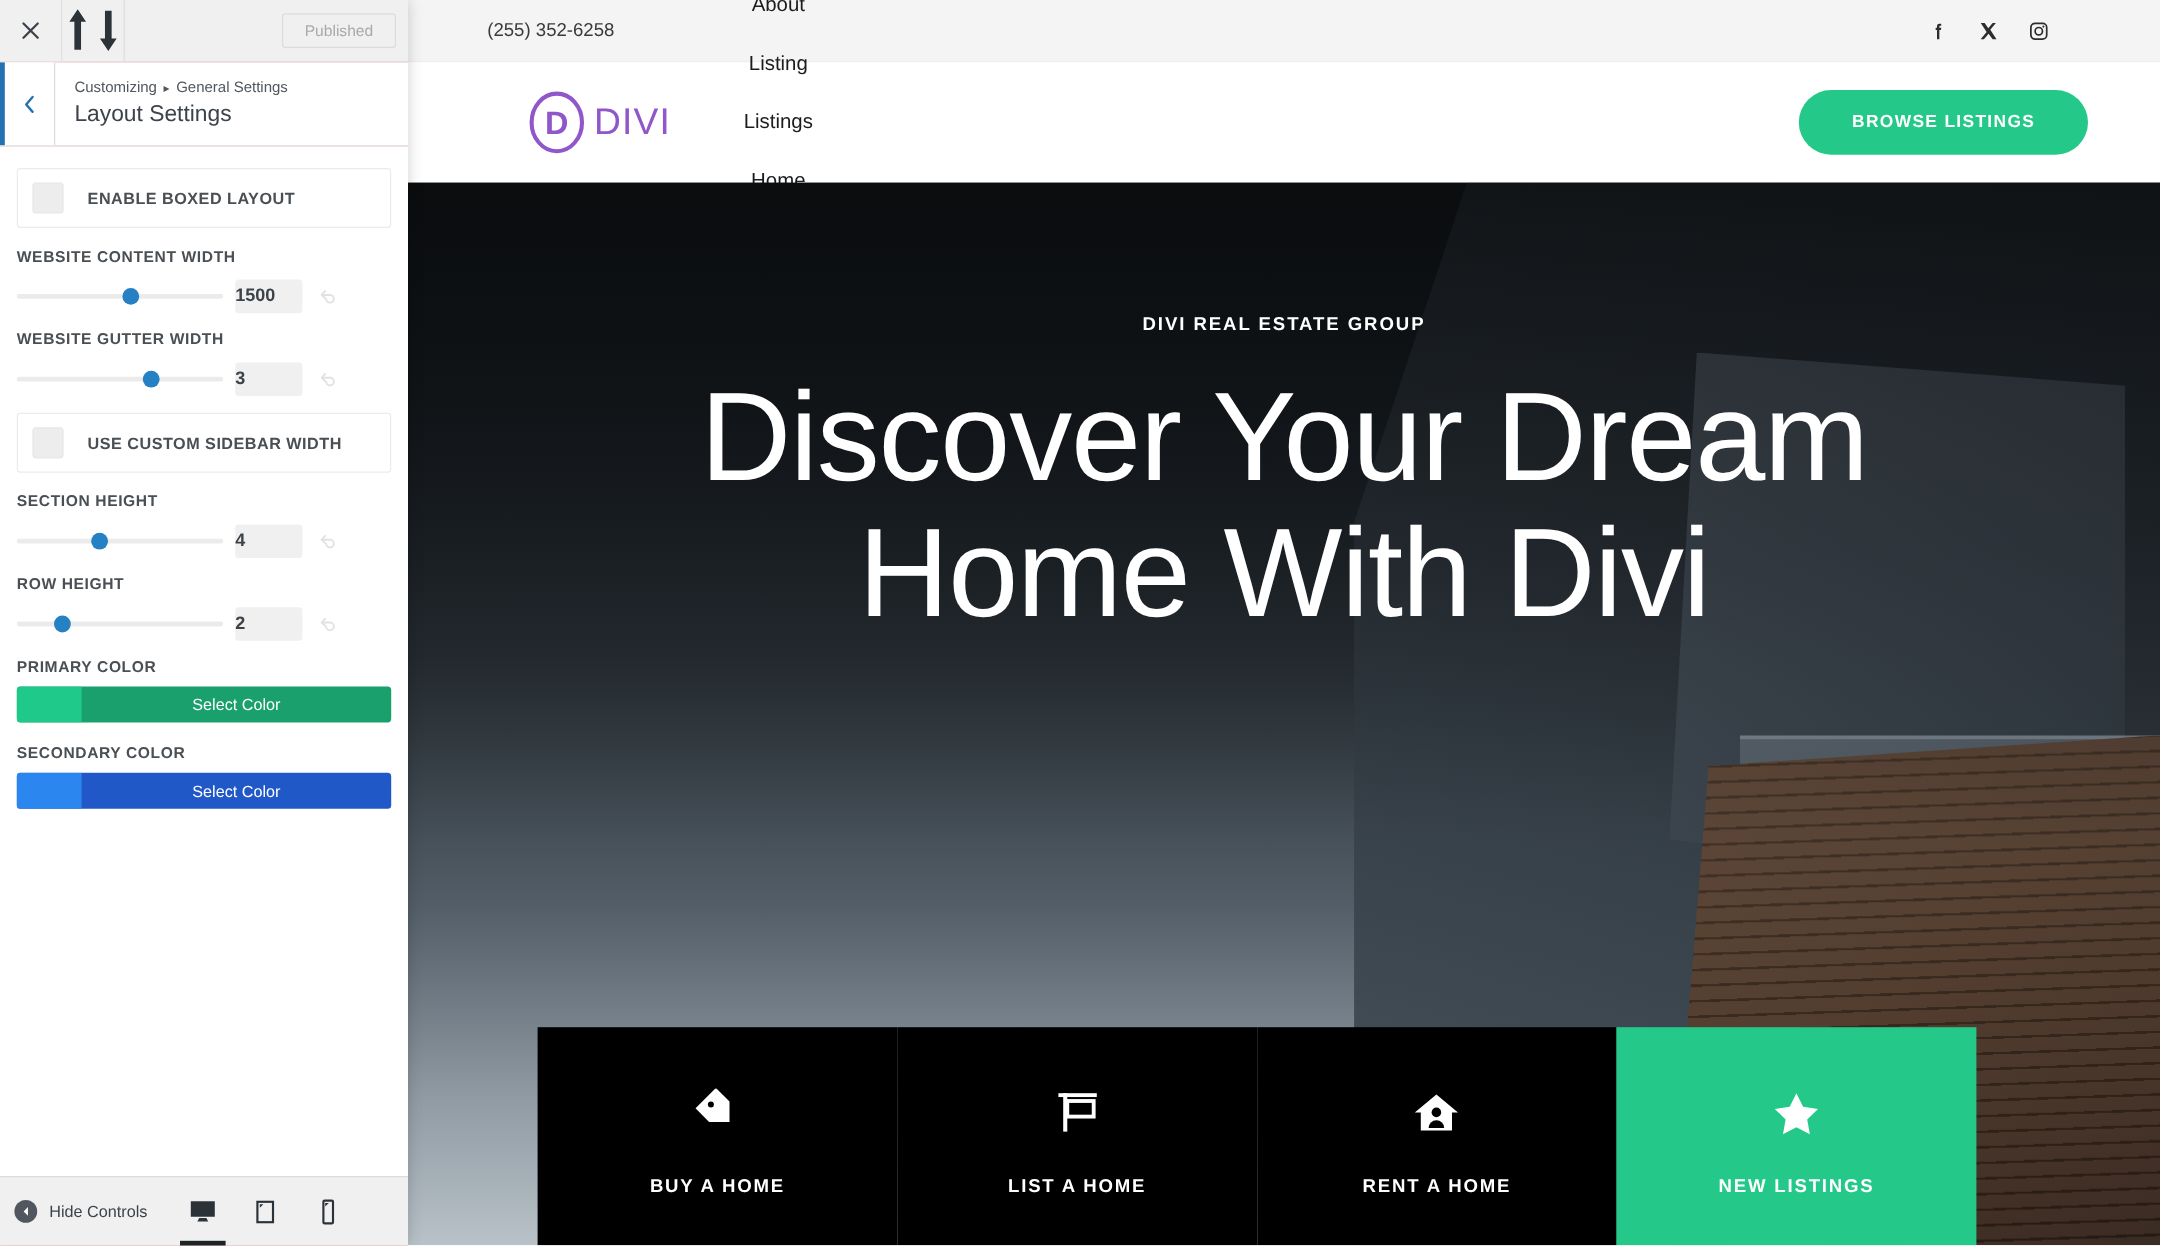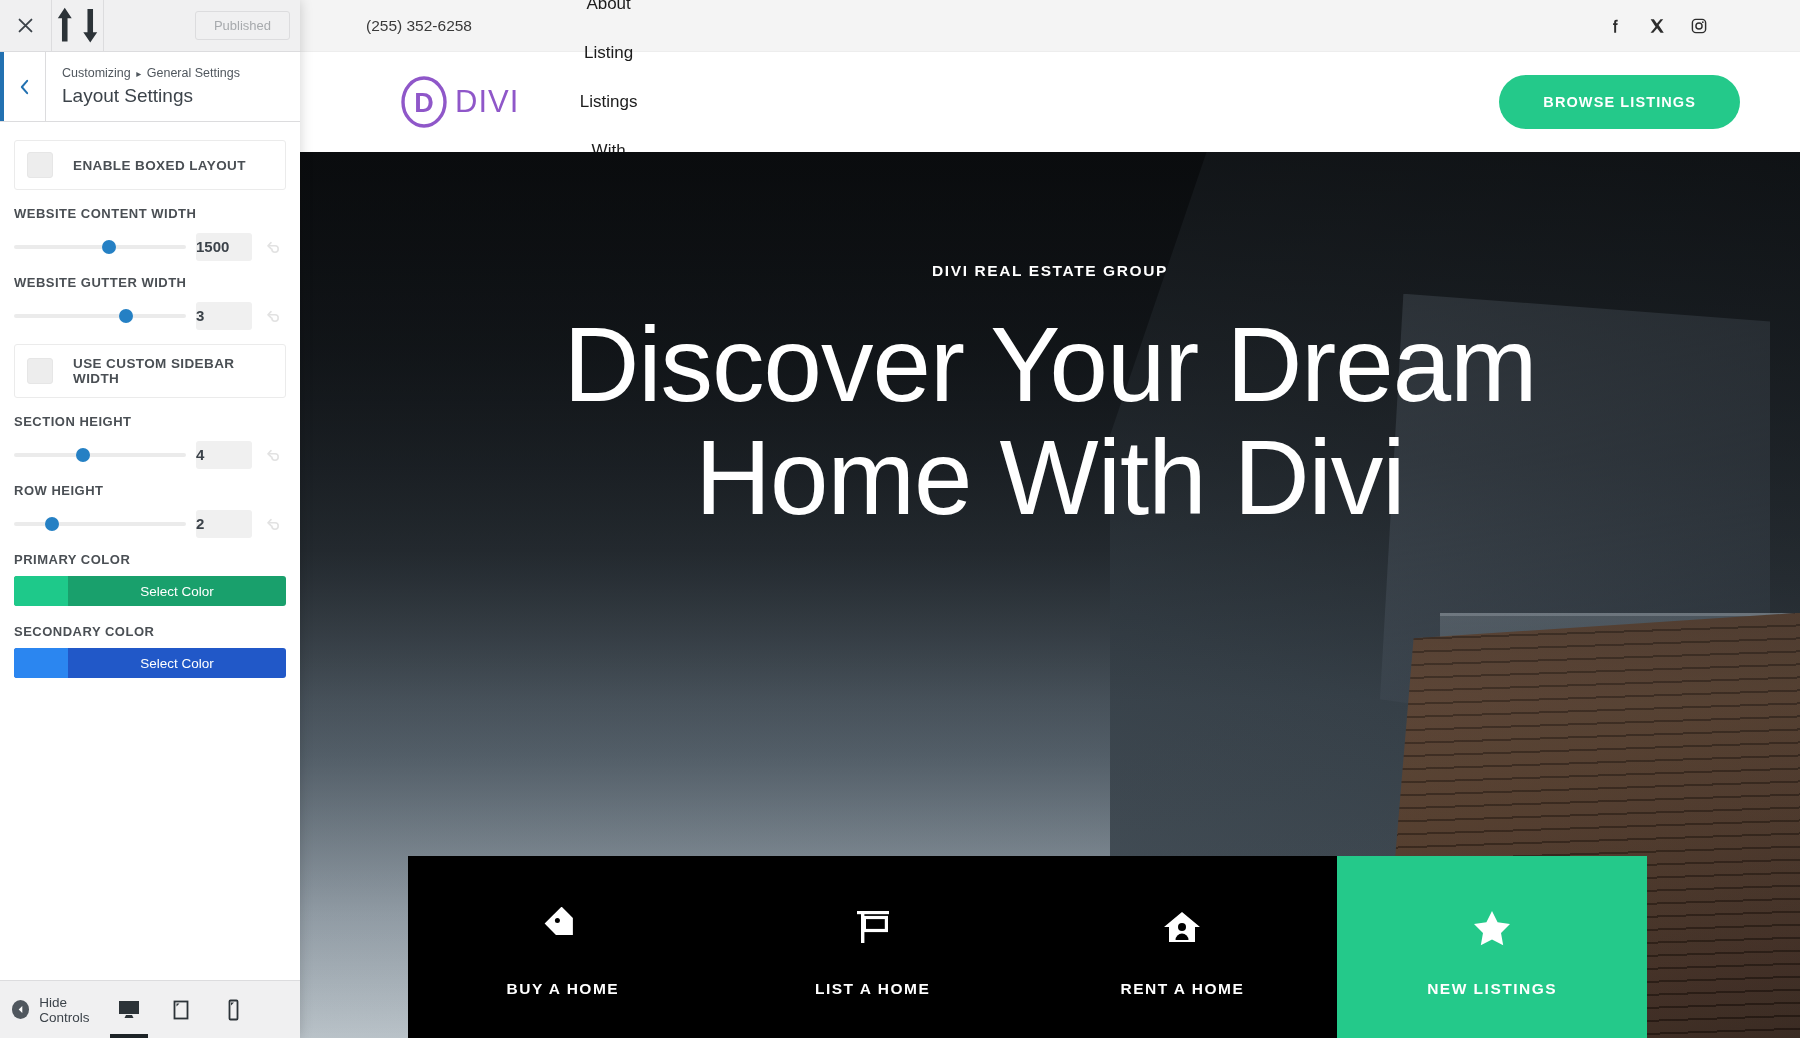--- a/index.html
+++ b/index.html
@@ -6,21 +6,21 @@
   html, body {
     width: 1800px; height: 1038px;
     overflow: hidden;
     font-family: "Liberation Sans", sans-serif;
     background: #fff;
   }
   .app { position: relative; width: 1800px; height: 1038px; display: flex; }
 
   
   .customizer {
-    width: 300px; height: 1038px;
+    width: 340px; height: 1038px;
     background: #ef4444;
     display: flex; flex-direction: column;
     position: relative; z-index: 20;
     box-shadow: 0 0 12px rgba(0,0,0,.18);
   }
   .cz-topbar {
     height: 52px; background: #f0f0f1;
     display: flex; align-items: stretch;
     border-bottom: 1px solid #dcdcde;
   }
@@ -484,21 +484,21 @@
             <text x="28" y="38" text-anchor="middle" font-family="Liberation Sans, sans-serif" font-size="27" font-weight="bold" fill="#8f57c9">D</text>
           </svg>
         </span>
         <span class="word">DIVI</span>
       </div>
       <nav class="nav-menu">
         <span class="nav-item active">Home</span>
         <span class="nav-item">About</span>
         <span class="nav-item">Listing</span>
         <span class="nav-item">Listings</span>
-        <span class="nav-item">With</span>
+        <span class="nav-item">Home</span>
         <span class="nav-item">Blog</span>
         <span class="nav-item">Contact</span>
       </nav>
       <button class="browse-btn">BROWSE LISTINGS</button>
     </div>
 
     <section class="hero">
       <div class="hero-photo">
         <div class="bld"></div>
         <div class="bld-glass"></div>

